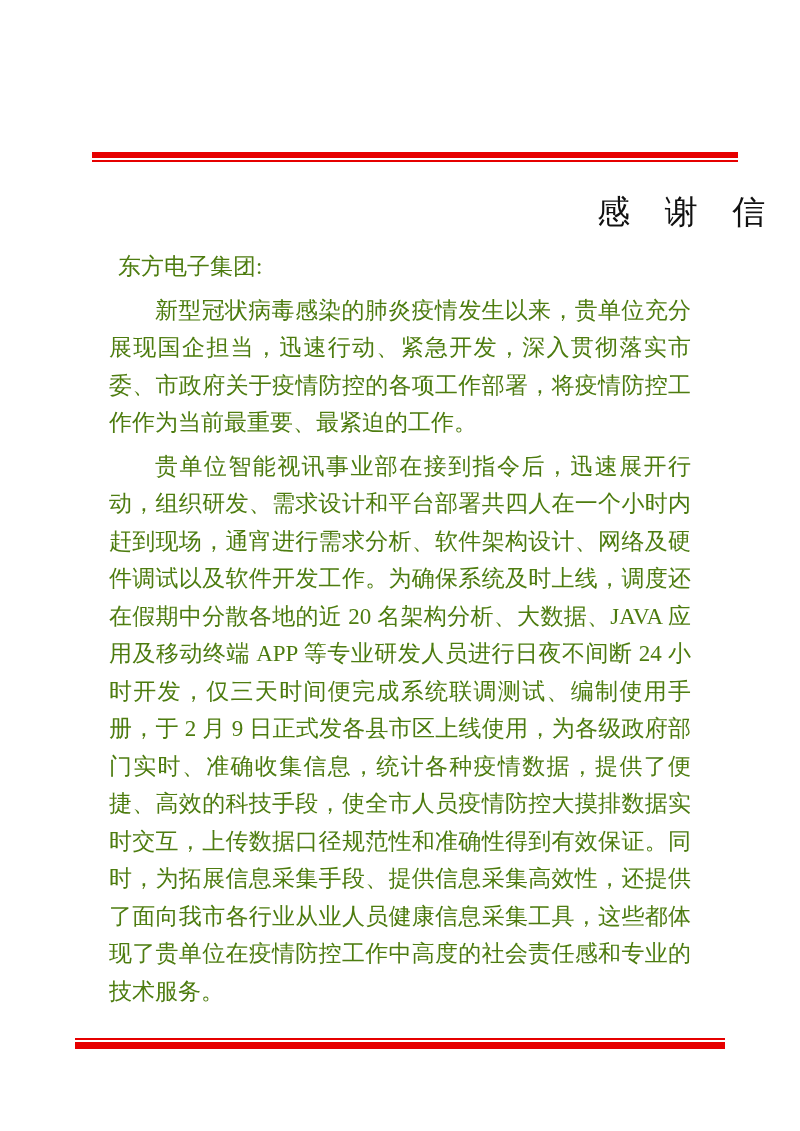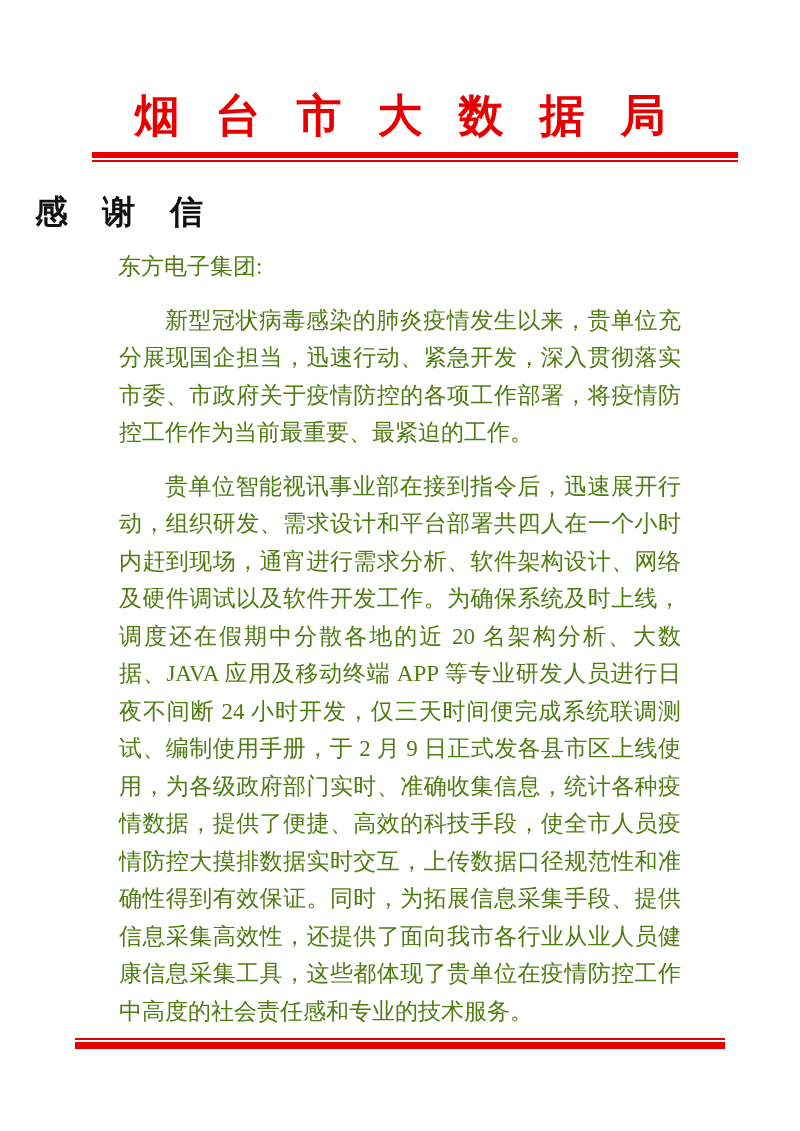--- a/index.html
+++ b/index.html
@@ -43,23 +43,23 @@
   .rule-top .thick { height: 6px; background: #e60000; }
   .rule-top .gap   { height: 2px; background: #ffffff; }
   .rule-top .thin  { height: 2px; background: #e60000; }
 
   
   .letter-title {
     position: absolute;
     top: 190px;
     left: 0;
     width: 100%;
-    text-align: left;
+    text-align: right;
     font-size: 33px;
-    font-weight: bold;
+    font-weight: normal;
     color: #111111;
     letter-spacing: 1.05em;
     padding-left: 1.05em;
     box-sizing: border-box;
     white-space: nowrap;
   }
 
   
   .letter-body {
     position: absolute;
@@ -68,41 +68,40 @@
     width: 594px;
     font-size: 23px;
     line-height: 37.5px;
     text-align: justify;
     color: #4d7c0f;
   }
   .salutation {
     padding-left: 15px;
   }
   .letter-body p {
-    margin: 16px;
+    margin: 6px;
     text-indent: 2em;
   }
 
   
   .rule-bottom {
     position: absolute;
     top: 1038px;
     left: 75px;
     width: 650px;
   }
   .rule-bottom .thin  { height: 2px; background: #e60000; }
   .rule-bottom .gap   { height: 2px; background: #ffffff; }
   .rule-bottom .thick { height: 7px; background: #e60000; }
 </style>
 </head>
 <body>
 
 <div class="page">
 
-  <div class="agency-name">烟台市大数据局</div>
 
   <div class="rule-top">
     <div class="thick"></div>
     <div class="gap"></div>
     <div class="thin"></div>
   </div>
 
   <div class="letter-title">感谢信</div>
 
   <div class="letter-body">

